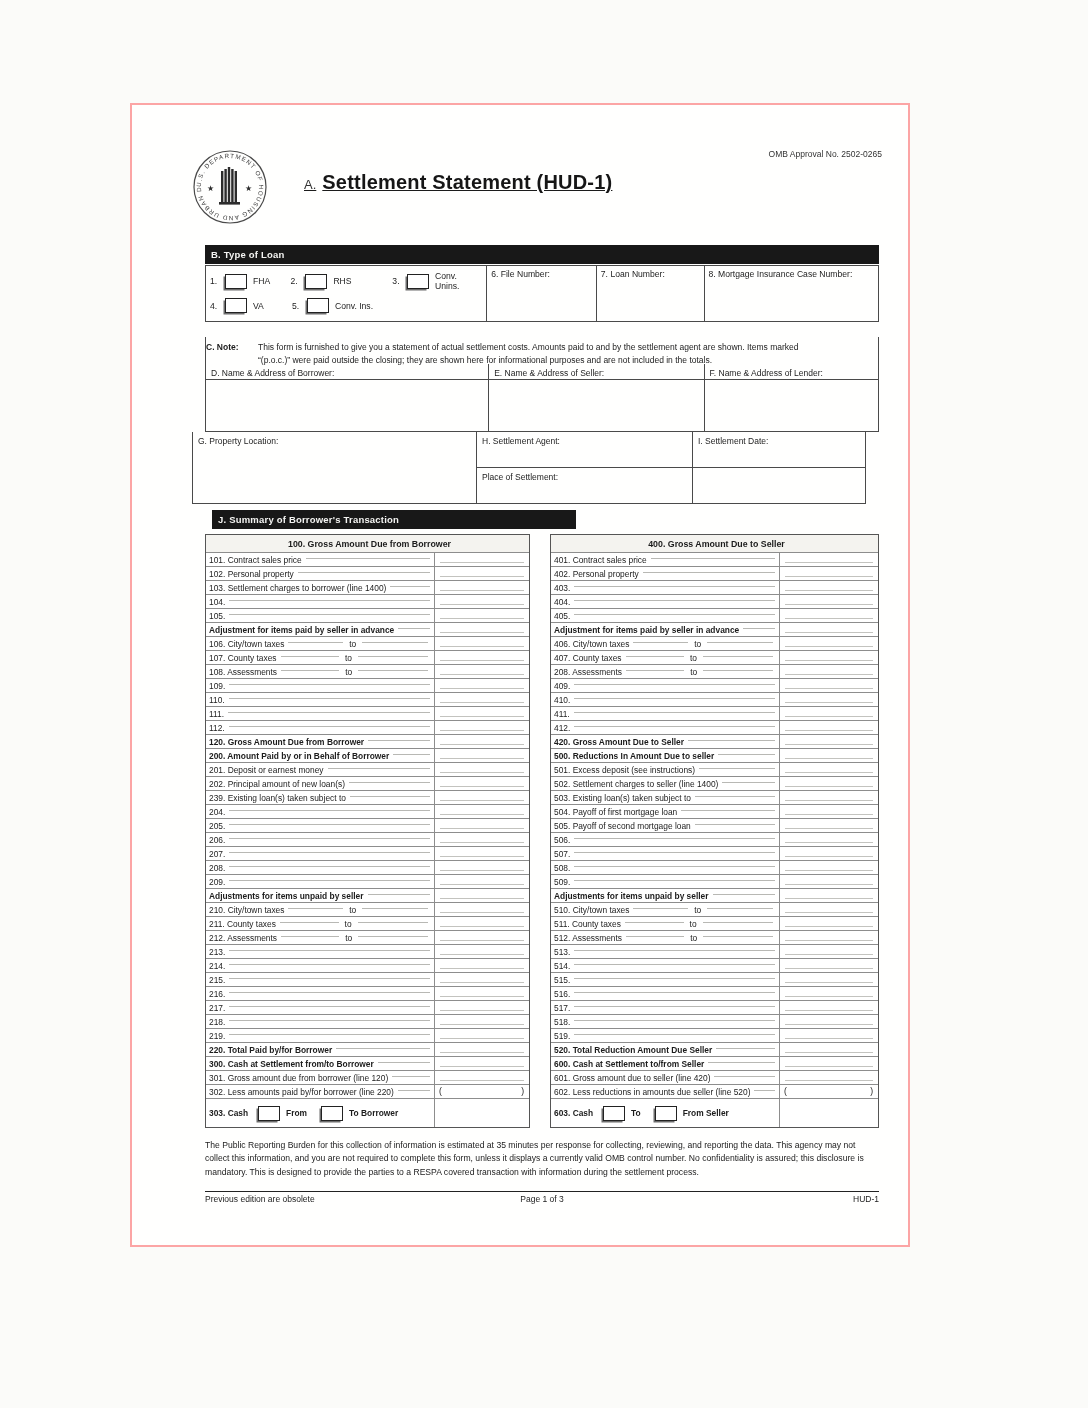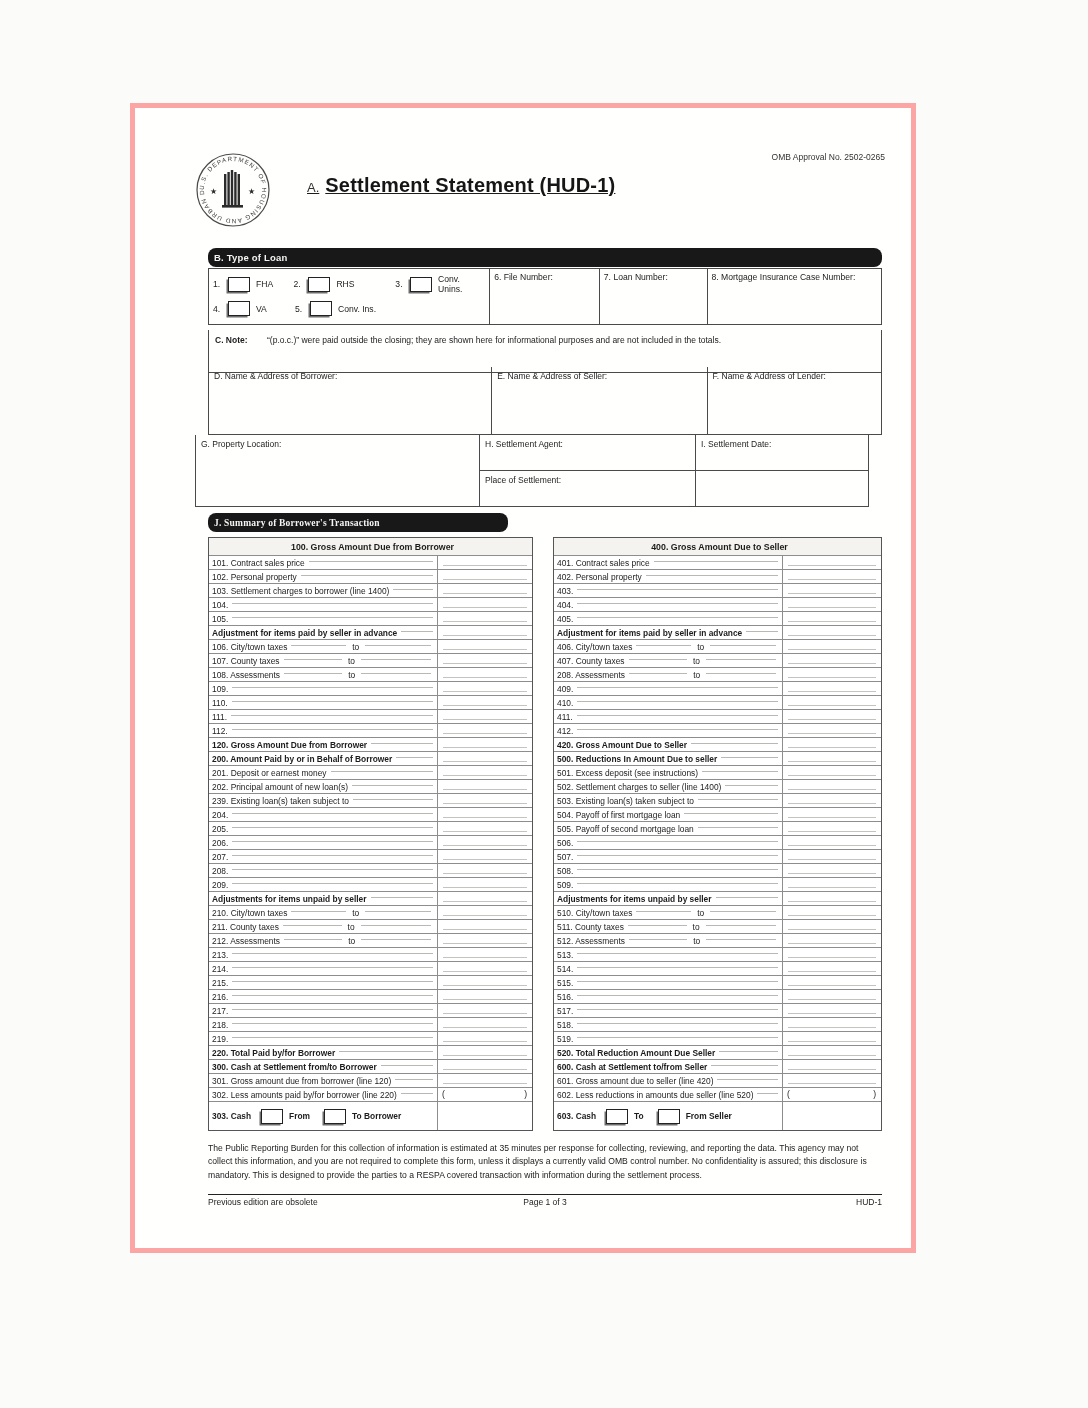--- a/index.html
+++ b/index.html
@@ -5,36 +5,36 @@
   html,body{margin:0;padding:0;}
   body{
     width:1088px;height:1408px;position:relative;
     background:#fbfbf9;
     font-family:"Liberation Sans", sans-serif;
     color:#1c1c1c;
     -webkit-font-smoothing:antialiased;
   }
   .sheet{
     position:absolute;left:130px;top:103px;width:776px;height:1140px;
-    background:#fffffe;border:5px solid #fca5a5;
+    background:#fffffe;border:2px solid #fca5a5;
   }
   
   .omb{position:absolute;top:44px;right:26px;font-size:8.5px;color:#333;}
   .seal{position:absolute;left:58px;top:42px;width:80px;height:80px;}
   .title{position:absolute;left:172px;top:66px;white-space:nowrap;text-decoration:underline;}
   .title .pfx{font-size:13px;color:#333;margin-right:6px;}
   .title .main{font-size:20px;font-weight:700;letter-spacing:.2px;color:#161616;}
   
   .bar{
     position:absolute;left:73px;height:19px;background:#181818;color:#f4f4f2;
     font-size:9.5px;font-weight:700;display:flex;align-items:center;
-    padding-left:6px;box-sizing:border-box;letter-spacing:.2px;border-radius:8px;
+    padding-left:6px;box-sizing:border-box;letter-spacing:.2px;
   }
   #bar-b{top:140px;width:674px;}
-  #bar-j{top:405px;width:300px;left:73px;font-family:Liberation Serif, serif;}
+  #bar-j{top:405px;width:364px;left:80px;}
   #bar-k{top:405px;width:329px;left:418px;}
   
   .loan-table{
     position:absolute;left:73px;top:160px;width:674px;height:57px;
     border:1px solid #4a4a4a;box-sizing:border-box;display:flex;font-size:8.6px;
   }
   .loan-cell{border-right:1px solid #4a4a4a;box-sizing:border-box;padding:3px 4px;}
   .loan-types{width:282px;display:flex;flex-direction:column;justify-content:space-around;}
   .lt-row{display:flex;align-items:center;height:24px;}
   .lt-item{display:flex;align-items:center;}
@@ -43,23 +43,23 @@
   .lt-item.w2{width:104px;}
   .cb{
     width:20px;height:13px;border:1px solid #222;background:#fff;
     box-shadow:-2px 2px 0 -0.5px #6d6d6d;margin:0 6px 0 5px;flex:none;display:inline-block;
   }
   .fld-file{width:110px;}
   .fld-loan{width:108px;}
   .fld-mort{width:174px;border-right:none;}
   
   .note{
-    position:absolute;left:73px;top:222px;width:674px;height:43px;
+    position:absolute;left:73px;top:232px;width:674px;height:43px;
     border:1px solid #4a4a4a;border-top:none;box-sizing:border-box;
-    display:flex;font-size:8.5px;padding:4px 6px;line-height:1.5;
+    display:flex;font-size:8.5px;padding:4px 0;line-height:1.5;
   }
   .note .nlabel{font-weight:700;width:52px;flex:none;}
   .note .ntext{flex:1;}
   
   .parties{
     position:absolute;left:73px;top:259px;width:674px;height:68px;
     border:1px solid #4a4a4a;border-top:none;box-sizing:border-box;display:flex;font-size:8.5px;
   }
   .pcell{border-right:1px solid #4a4a4a;box-sizing:border-box;padding:4px 5px;}
   .pcell.d{width:284px;}
@@ -183,20 +183,21 @@
         </div>
     </div>
     <div class="loan-cell fld-file">6. File Number:</div>
     <div class="loan-cell fld-loan">7. Loan Number:</div>
     <div class="loan-cell fld-mort">8. Mortgage Insurance Case Number:</div>
   </div>
 
   <div class="note">
     <div class="nlabel">C. Note:</div>
     <div class="ntext">
+      <div>This form is furnished to give you a statement of actual settlement costs. Amounts paid to and by the settlement agent are shown. Items marked</div>
       <div>“(p.o.c.)” were paid outside the closing; they are shown here for informational purposes and are not included in the totals.</div>
     </div>
   </div>
 
   <div class="parties">
     <div class="pcell d">D. Name &amp; Address of Borrower:</div>
     <div class="pcell e">E. Name &amp; Address of Seller:</div>
     <div class="pcell f">F. Name &amp; Address of Lender:</div>
   </div>
 

